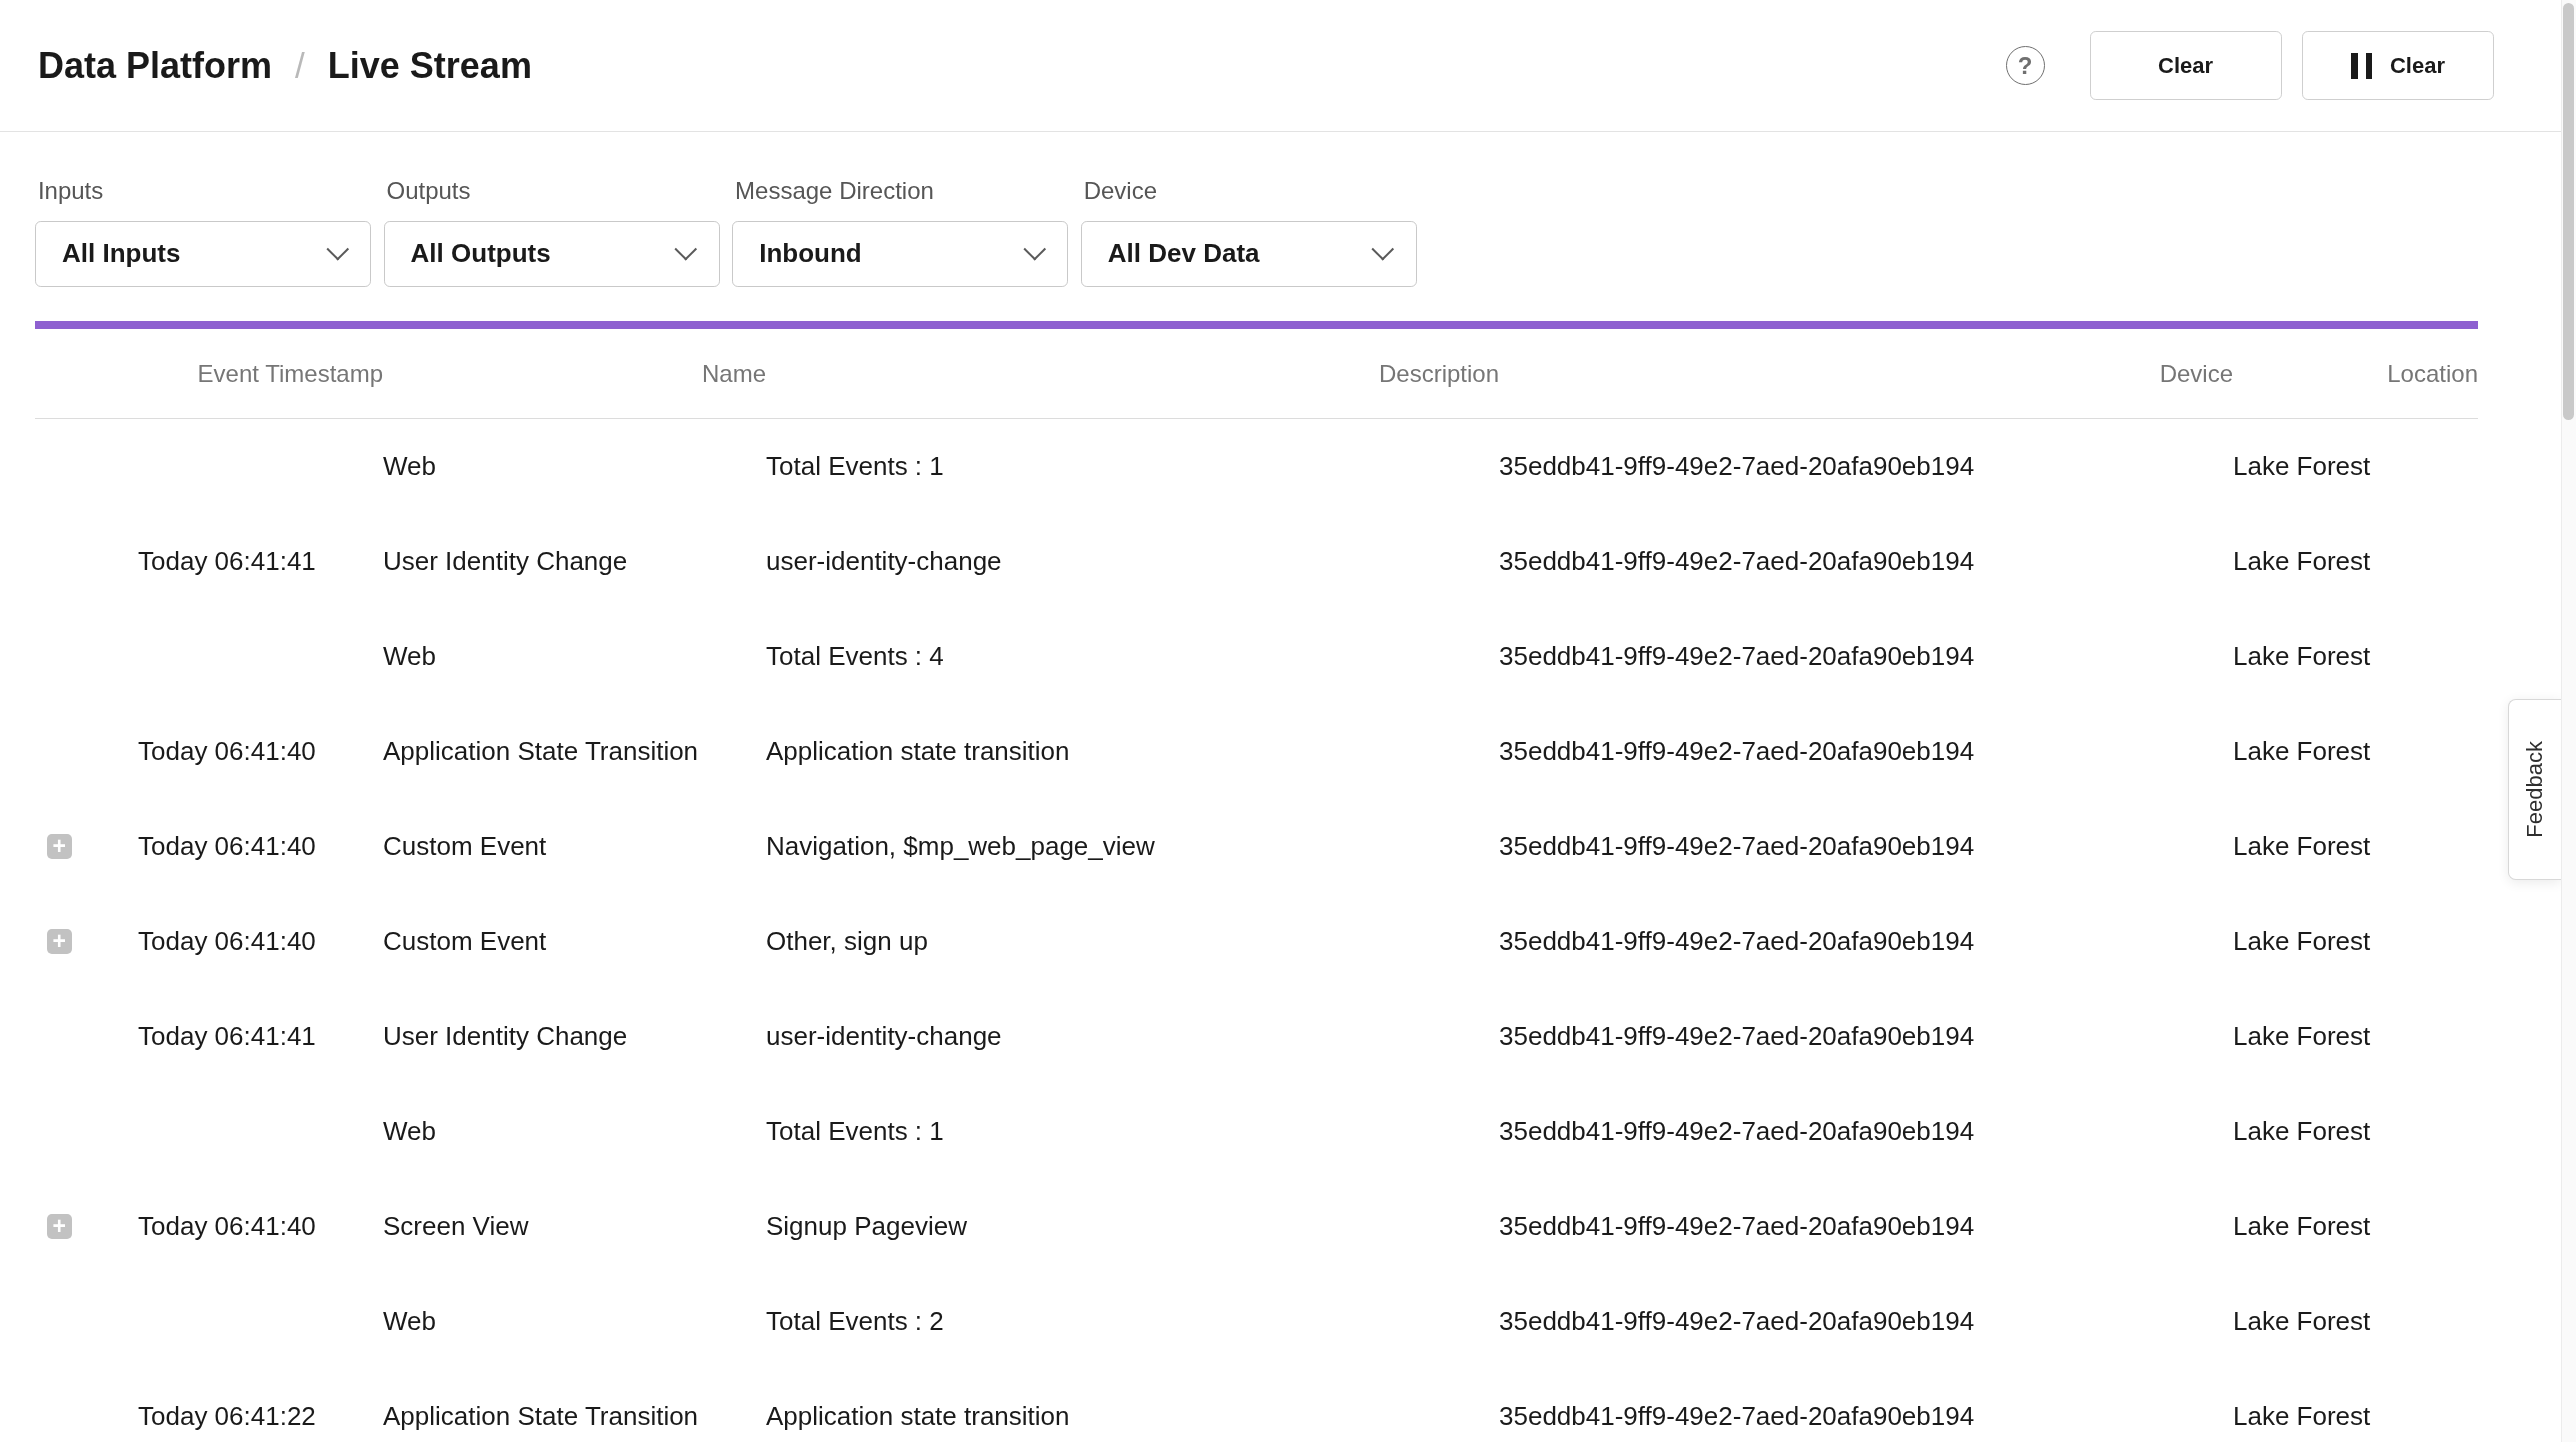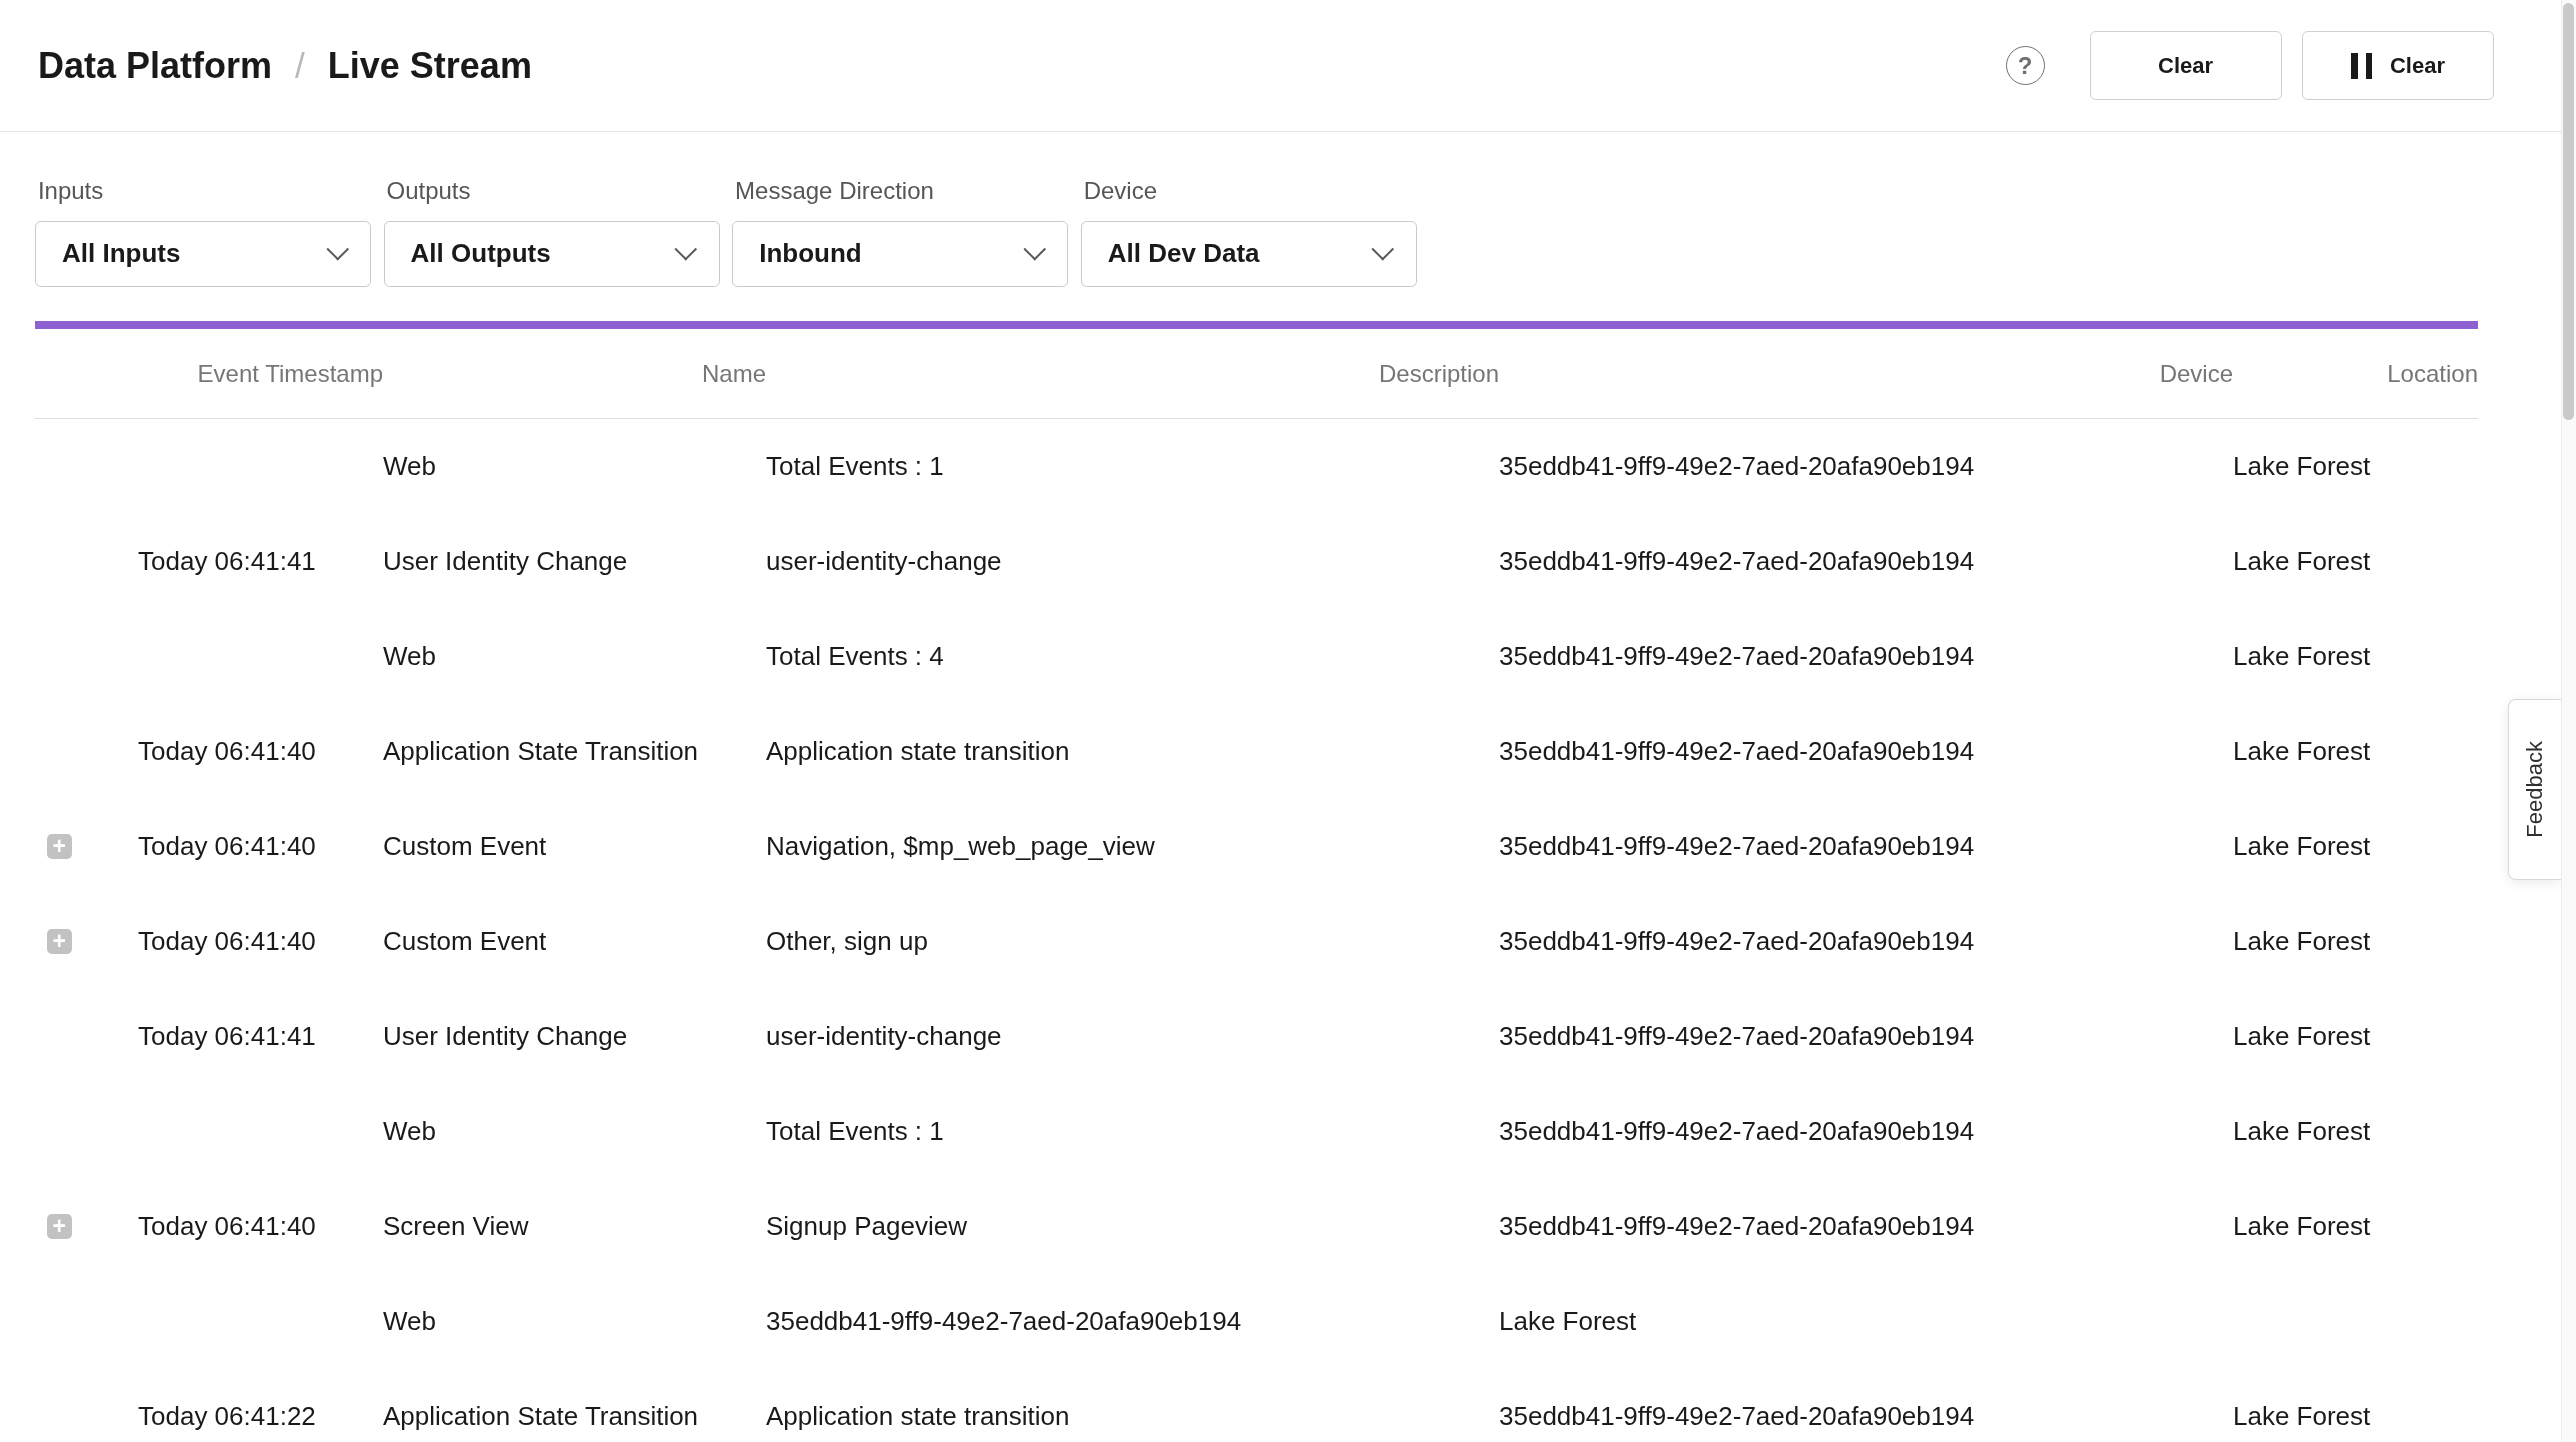--- a/index.html
+++ b/index.html
@@ -242,20 +242,21 @@
         <div class="cell c-time">Today 06:41:40</div>
         <div class="cell c-name bold">Screen View</div>
         <div class="cell c-desc">Signup Pageview</div>
         <div class="cell c-device">35eddb41-9ff9-49e2-7aed-20afa90eb194</div>
         <div class="cell c-loc">Lake Forest</div>
       </div>
       <div class="trow">
         <div class="cell c-icon"></div>
         <div class="cell c-time"></div>
         <div class="cell c-name">Web</div>
+        <div class="cell c-desc">Total Events : 2</div>
         <div class="cell c-device">35eddb41-9ff9-49e2-7aed-20afa90eb194</div>
         <div class="cell c-loc">Lake Forest</div>
       </div>
       <div class="trow">
         <div class="cell c-icon"></div>
         <div class="cell c-time">Today 06:41:22</div>
         <div class="cell c-name bold">Application State Transition</div>
         <div class="cell c-desc">Application state transition</div>
         <div class="cell c-device">35eddb41-9ff9-49e2-7aed-20afa90eb194</div>
         <div class="cell c-loc">Lake Forest</div>

